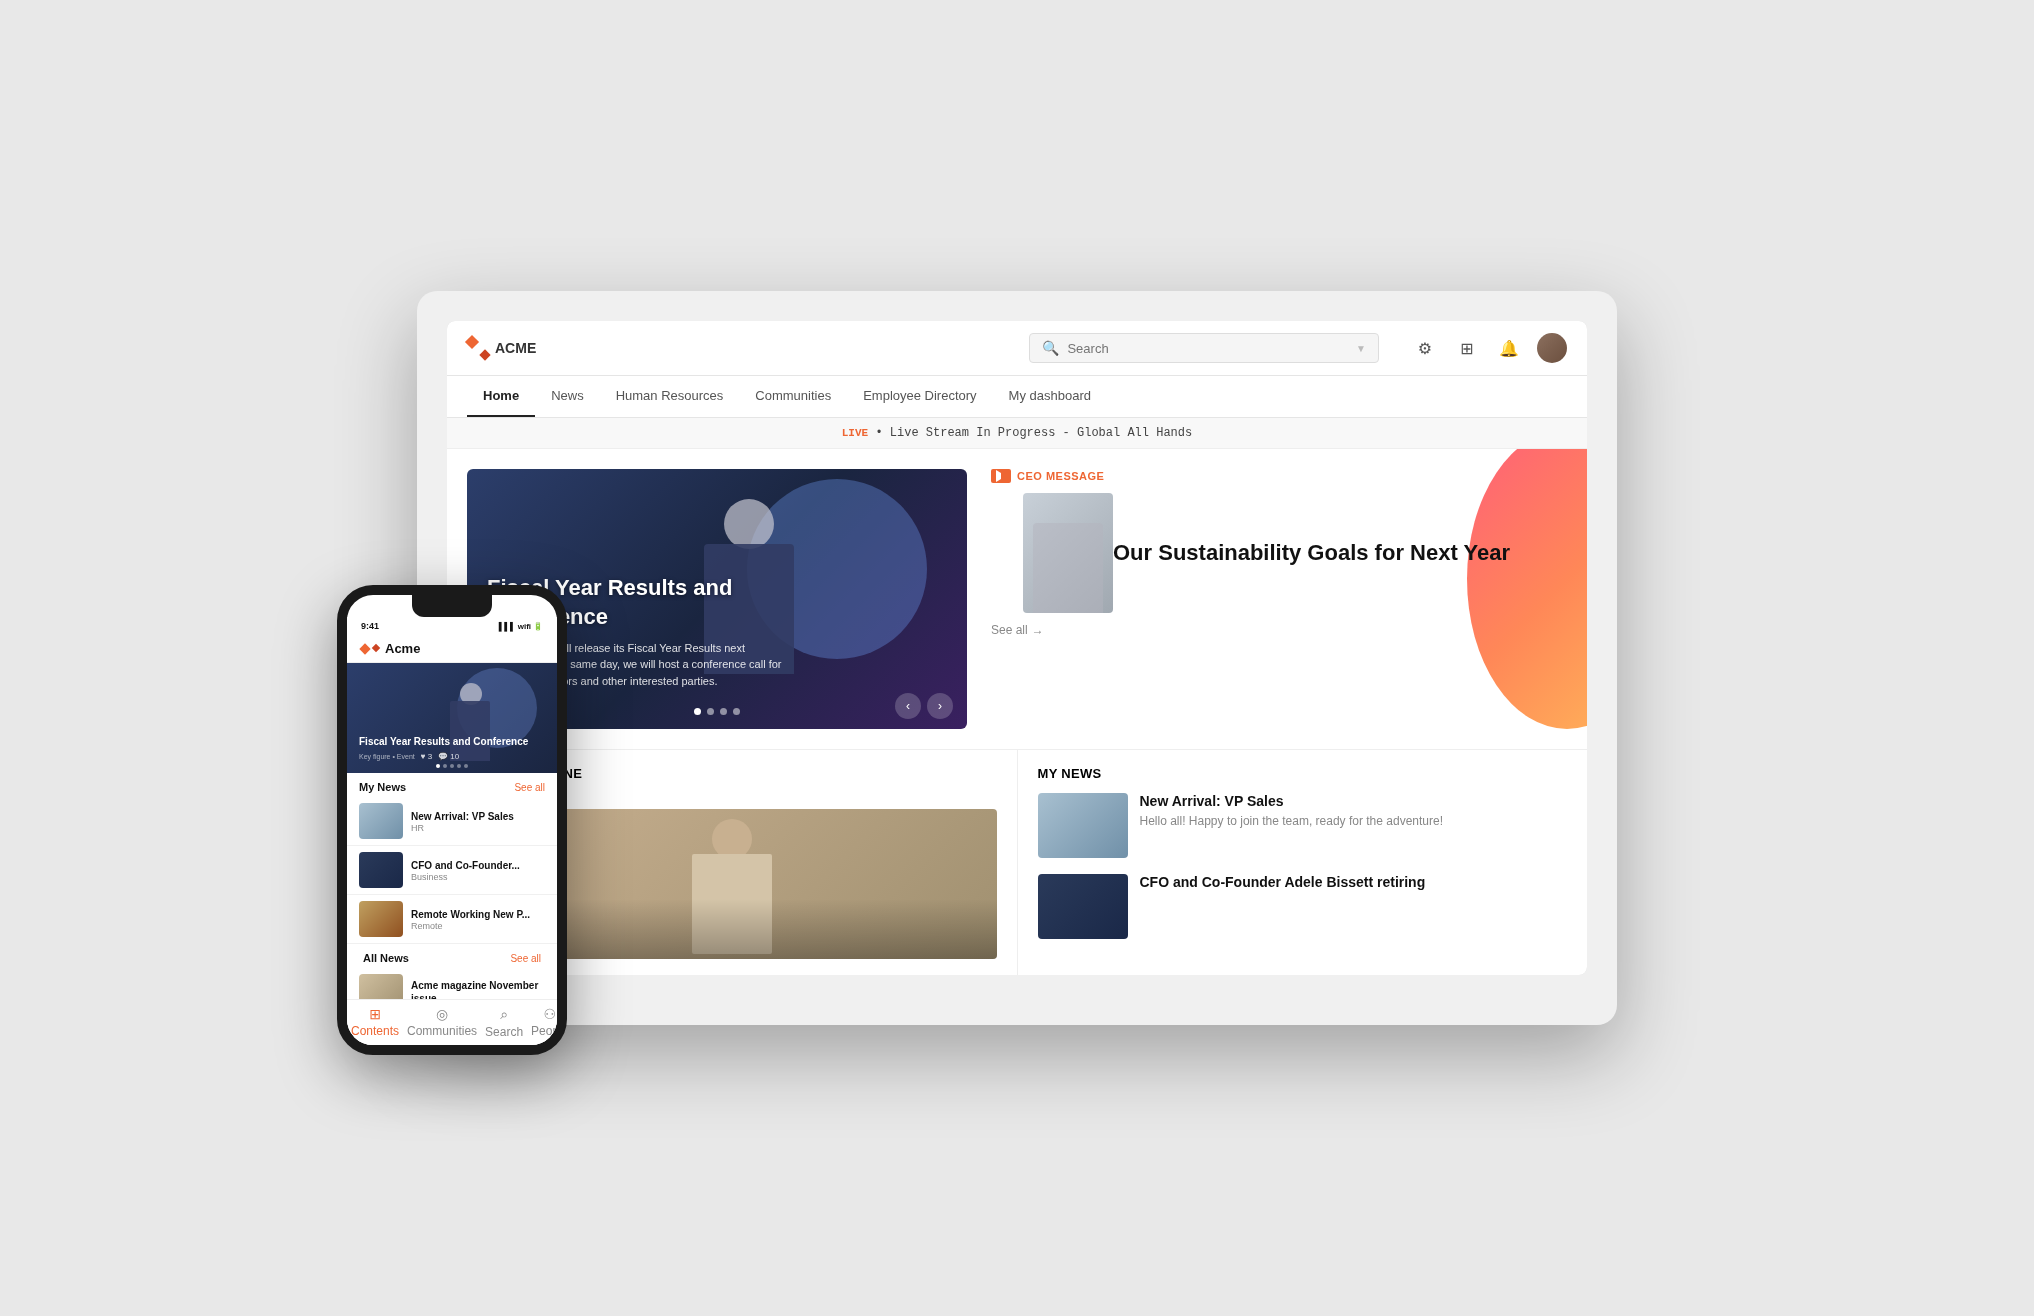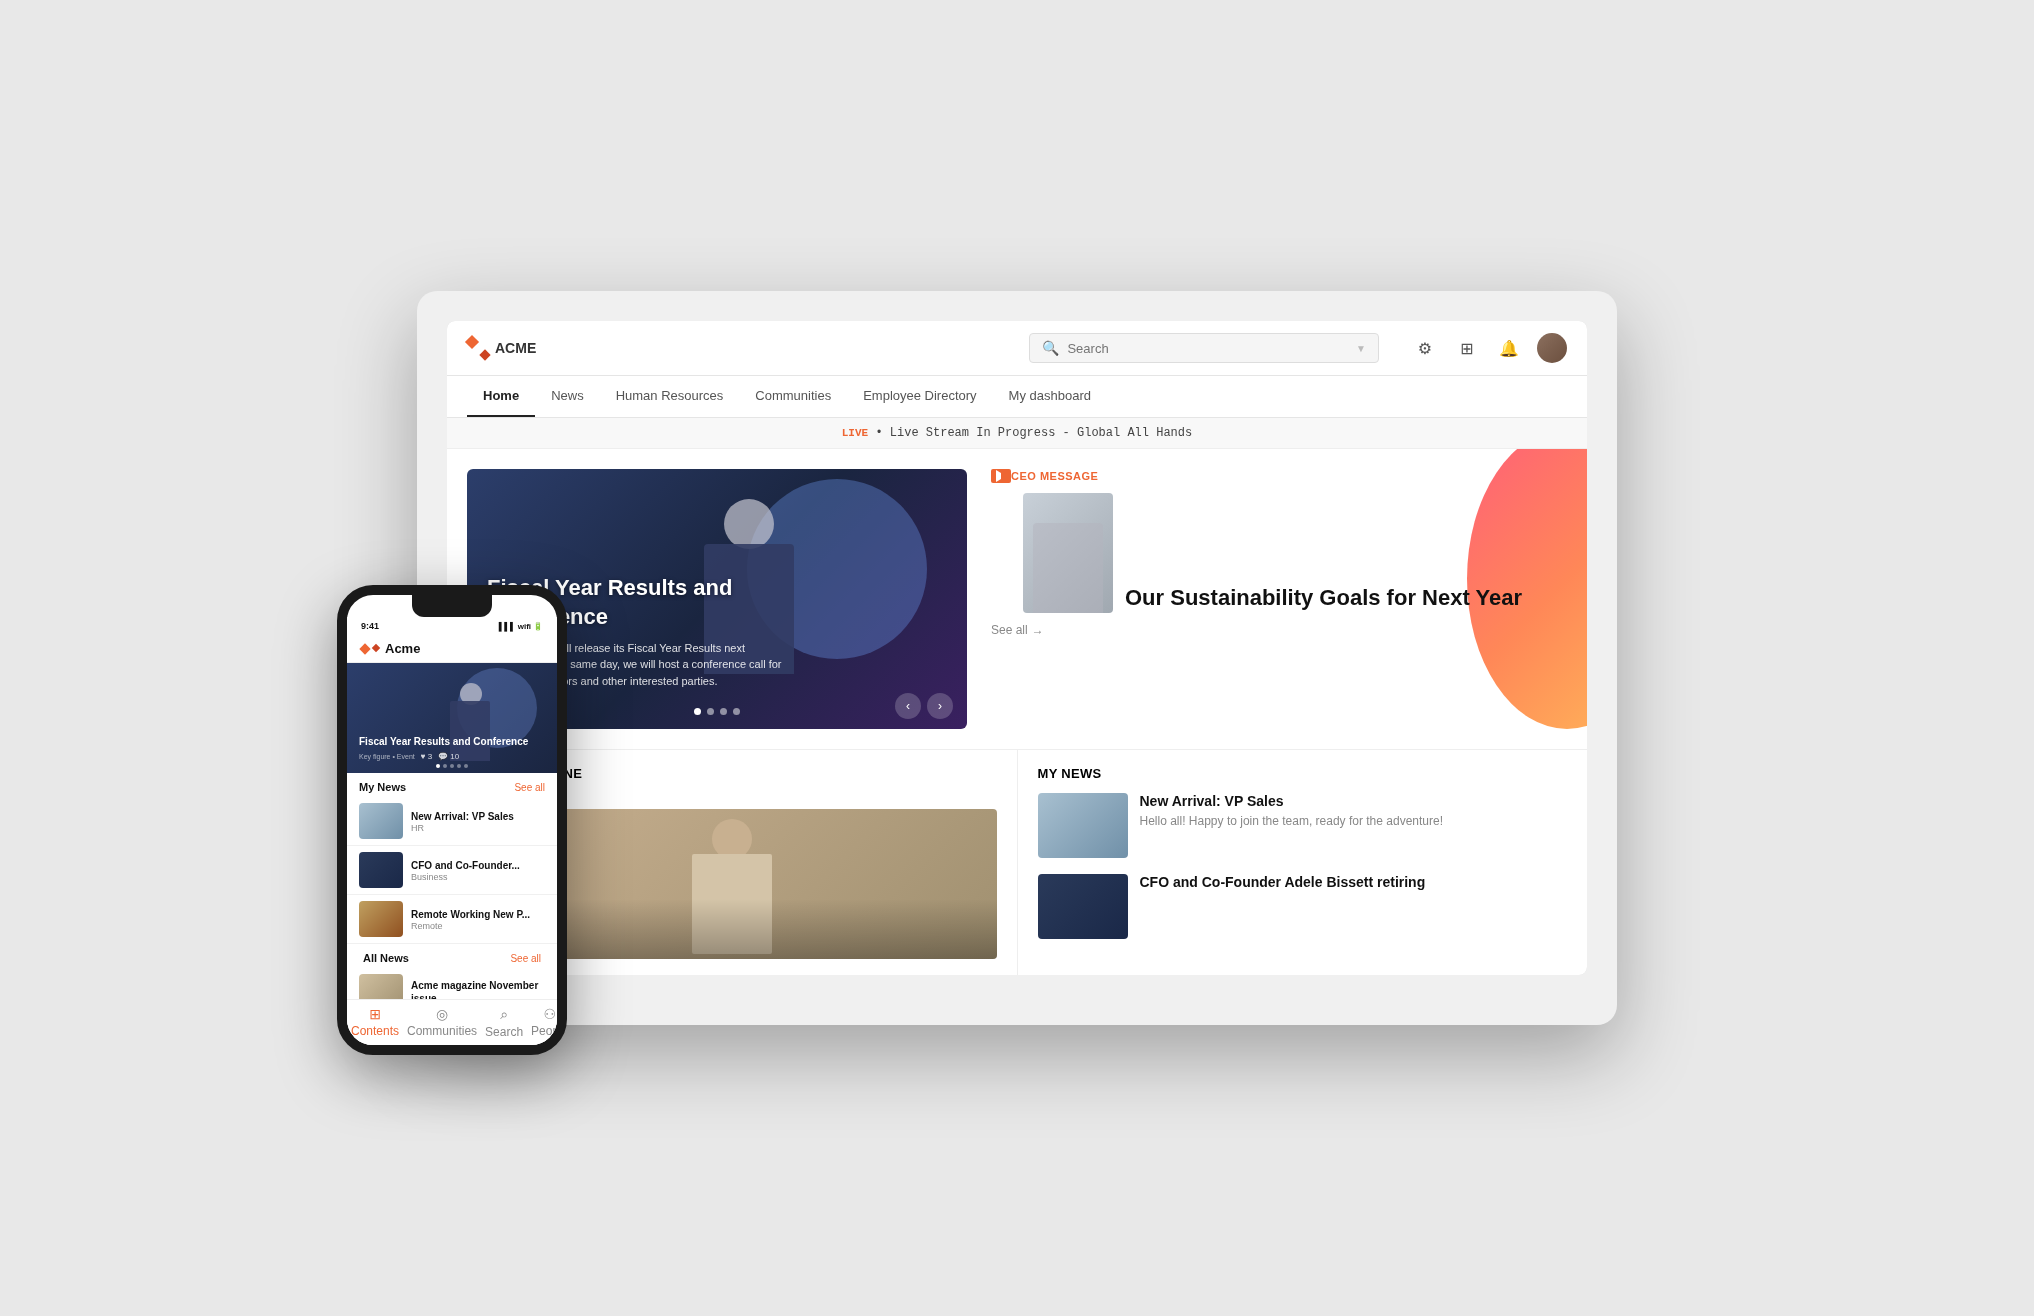--- a/index.html
+++ b/index.html
@@ -45,25 +45,25 @@
     .hero-title { font-size: 22px; font-weight: 700; text-shadow: 0 1px 4px rgba(0,0,0,0.5); line-height: 1.3; max-width: 280px; }
     .hero-desc { font-size: 11px; color: rgba(255,255,255,0.85); margin-top: 8px; max-width: 300px; line-height: 1.5; }
     .hero-dots { position: absolute; bottom: 14px; left: 50%; transform: translateX(-50%); display: flex; gap: 6px; }
     .dot { width: 7px; height: 7px; border-radius: 50%; background: rgba(255,255,255,0.5); }
     .dot.active { background: #fff; }
     .hero-nav { position: absolute; bottom: 10px; right: 14px; display: flex; gap: 6px; }
     .hero-btn { width: 26px; height: 26px; background: rgba(255,255,255,0.2); border-radius: 50%; display: flex; align-items: center; justify-content: center; color: #fff; font-size: 12px; cursor: pointer; }
 
     
     .ceo-section { flex: 1; }
-    .ceo-label { display: flex; align-items: center; margin-bottom: 10px; }
+    .ceo-label { display: flex; align-items: center; gap: 6px; margin-bottom: 10px; }
     .ceo-icon { width: 20px; height: 14px; background: #e63; border-radius: 2px; display: flex; align-items: center; justify-content: center; }
     .ceo-icon::after { content: ''; width: 6px; height: 6px; border-left: 5px solid #fff; border-top: 3px solid transparent; border-bottom: 3px solid transparent; }
     .ceo-badge-text { font-size: 11px; font-weight: 600; color: #e63; letter-spacing: 0.5px; }
-    .ceo-photo-title { display: flex; gap: 12px; align-items: flex-end; margin-bottom: 10px; padding-left: 32px; }
+    .ceo-photo-title { display: flex; align-items: center; margin-bottom: 10px; padding-left: 32px; }
     .ceo-photo { width: 90px; height: 120px; border-radius: 4px; background: linear-gradient(135deg, #c8d0d8 0%, #a0a8b0 100%); overflow: hidden; flex-shrink: 0; }
     .ceo-title { font-size: 22px; font-weight: 700; line-height: 1.3; color: #111; }
     .ceo-body { font-size: 12px; color: #666; line-height: 1.6; }
     .see-all-link { display: flex; align-items: center; gap: 4px; color: #888; font-size: 12px; margin-top: 10px; cursor: pointer; }
 
     
     .deco-arc { position: absolute; right: -80px; top: -20px; width: 200px; height: 300px; border-radius: 50%; background: linear-gradient(135deg, #ff4d6a 0%, #ff7a45 50%, #ffb347 100%); opacity: 0.9; z-index: 0; }
 
     
     .bottom-sections { display: flex; gap: 0; background: #fff; border-top: 1px solid #eee; }

